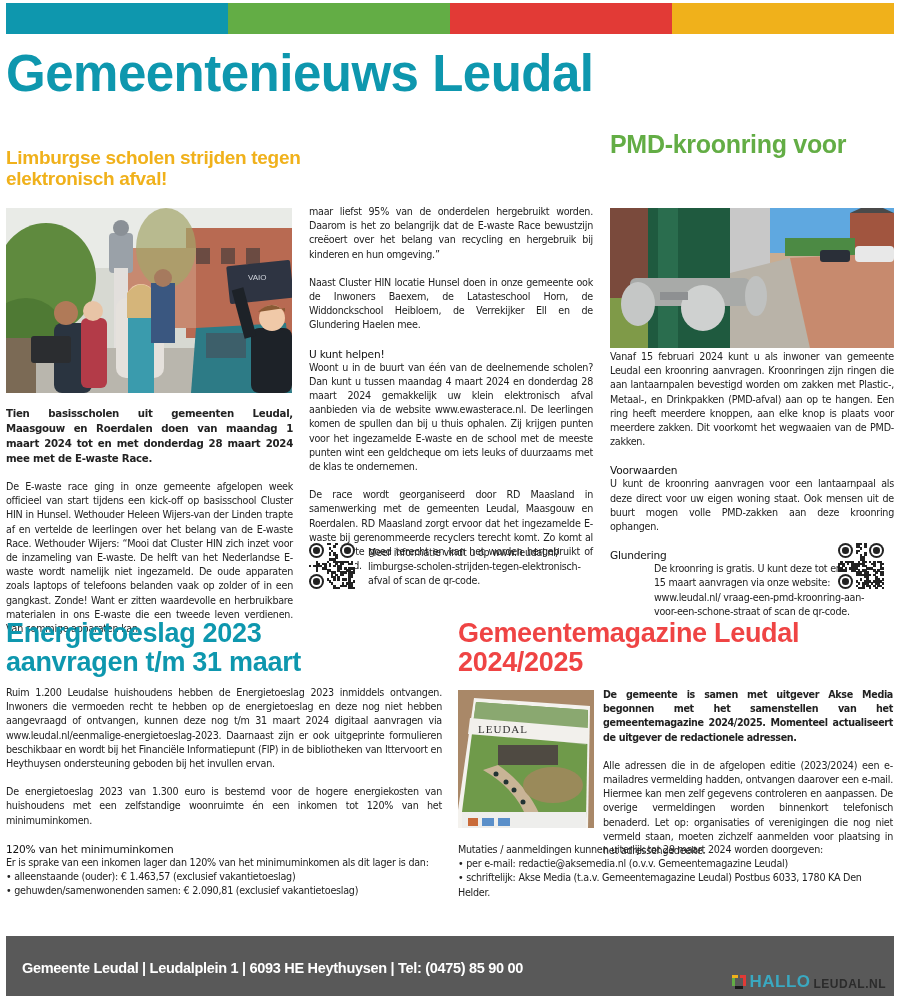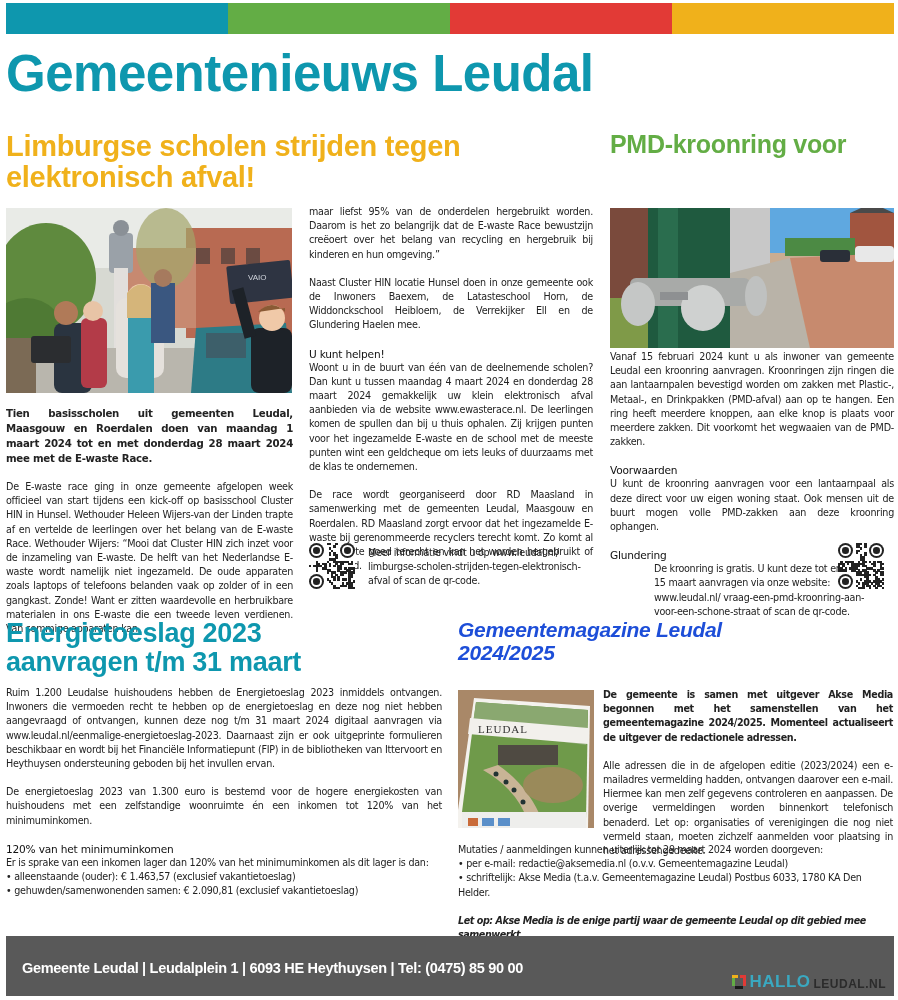--- a/index.html
+++ b/index.html
@@ -35,21 +35,21 @@
 <div class="colorbar">
   <div style="background:#0e97ae"></div>
   <div style="background:#63ad45"></div>
   <div style="background:#e23a36"></div>
   <div style="background:#f0b11b"></div>
 </div>
 
 <h1 class="masthead" style="color:#0e97ae">Gemeentenieuws Leudal</h1>
 
 <section>
-  <h2 class="hl" style="position:absolute;left:6px;top:131px;font-size:29px;color:#f0b11b;width:500px;">
+  <h2 class="hl" style="position:absolute;left:6px;top:148px;font-size:19px;color:#f0b11b;width:500px;">
     <span>Limburgse scholen strijden tegen</span><br>
     <span>elektronisch afval!</span>
   </h2>
 
   <div class="photo" style="left:6px;top:208px;width:286px;height:185px;">
     <svg width="286" height="185" viewBox="0 0 286 185">
       <rect width="286" height="185" fill="#d7d9d2"></rect>
       <rect x="0" y="0" width="286" height="60" fill="#e9ebe7"></rect>
       <rect x="180" y="20" width="106" height="110" fill="#b86a52"></rect>
       <rect x="190" y="40" width="14" height="16" fill="#6b4b42"></rect>
@@ -419,21 +419,21 @@
     <p class="p">De energietoeslag 2023 van 1.300 euro is bestemd voor de hogere energiekosten van huishoudens met een zelfstandige woonruimte én een inkomen tot 120% van het minimuminkomen.</p>
     <div class="gap"></div>
     <h3 class="subh">120% van het minimuminkomen</h3>
     <p class="p">Er is sprake van een inkomen lager dan 120% van het minimuminkomen als dit lager is dan:</p>
     <p class="p" style="text-align:left;">• alleenstaande (ouder): € 1.463,57 (exclusief vakantietoeslag)</p>
     <p class="p" style="text-align:left;">• gehuwden/samenwonenden samen: € 2.090,81 (exclusief vakantietoeslag)</p>
   </div>
 </section>
 
 <section>
-  <h2 class="hl" style="position:absolute;left:458px;top:619px;font-size:21px;color:#1d4ed8;width:430px;font-style:italic;">
+  <h2 class="hl" style="position:absolute;left:458px;top:619px;font-size:27px;color:#ef4444;width:430px;">
     <span>Gemeentemagazine Leudal</span><br>
     <span>2024/2025</span>
   </h2>
 
   <div class="photo" style="left:458px;top:690px;width:136px;height:138px;">
     <svg width="136" height="138" viewBox="0 0 136 138">
       <rect width="136" height="138" fill="#a98868"></rect>
       <path d="M16 8 L132 16 L130 138 L0 138 L0 120 Z" fill="#f4f2ee"></path>
       <path d="M18 12 L130 20 L128 130 L4 122 Z" fill="#6f9a4a"></path>
       <path d="M18 12 L130 20 L128 55 L14 40 Z" fill="#8aa870"></path>
@@ -457,21 +457,20 @@
     <p class="p b" style="letter-spacing:-0.35px;">De gemeente is samen met uitgever Akse Media begonnen met het samenstellen van het gemeentemagazine 2024/2025. Momenteel actualiseert de uitgever de redactionele adressen.</p>
     <div class="gap"></div>
     <p class="p">Alle adressen die in de afgelopen editie (2023/2024) een e-mailadres vermelding hadden, ontvangen daarover een e-mail. Hiermee kan men zelf gegevens controleren en aanpassen. De overige vermeldingen worden binnenkort telefonisch benaderd. Let op: organisaties of verenigingen die nog niet vermeld staan, moeten zichzelf aanmelden voor plaatsing in het adressengedeelte.</p>
   </div>
 
   <div style="position:absolute;left:458px;top:843px;width:436px;">
     <p class="p" style="text-align:left;">Mutaties / aanmeldingen kunnen uiterlijk tot 29 maart 2024 worden doorgeven:</p>
     <p class="p" style="text-align:left;">• per e-mail: redactie@aksemedia.nl (o.v.v. Gemeentemagazine Leudal)</p>
     <p class="p" style="text-align:left;">• schriftelijk: Akse Media (t.a.v. Gemeentemagazine Leudal) Postbus 6033, 1780 KA Den Helder.</p>
     <div class="gap"></div>
-    <p class="p b" style="font-style:italic;text-align:left;letter-spacing:-0.45px;">Let op: Akse Media is de enige partij waar de gemeente Leudal op dit gebied mee samenwerkt.</p>
   </div>
 </section>
 
 <footer class="footer">
   <div class="addr">Gemeente Leudal | Leudalplein 1 | 6093 HE Heythuysen | Tel: (0475) 85 90 00</div>
   <div class="logo">
     <svg width="14" height="14" viewBox="0 0 14 14">
       <rect x="0" y="0" width="6" height="3" fill="#f0b11b"></rect>
       <rect x="8" y="0" width="6" height="3" fill="#e23a36"></rect>
       <rect x="0" y="3" width="3" height="8" fill="#63ad45"></rect>

